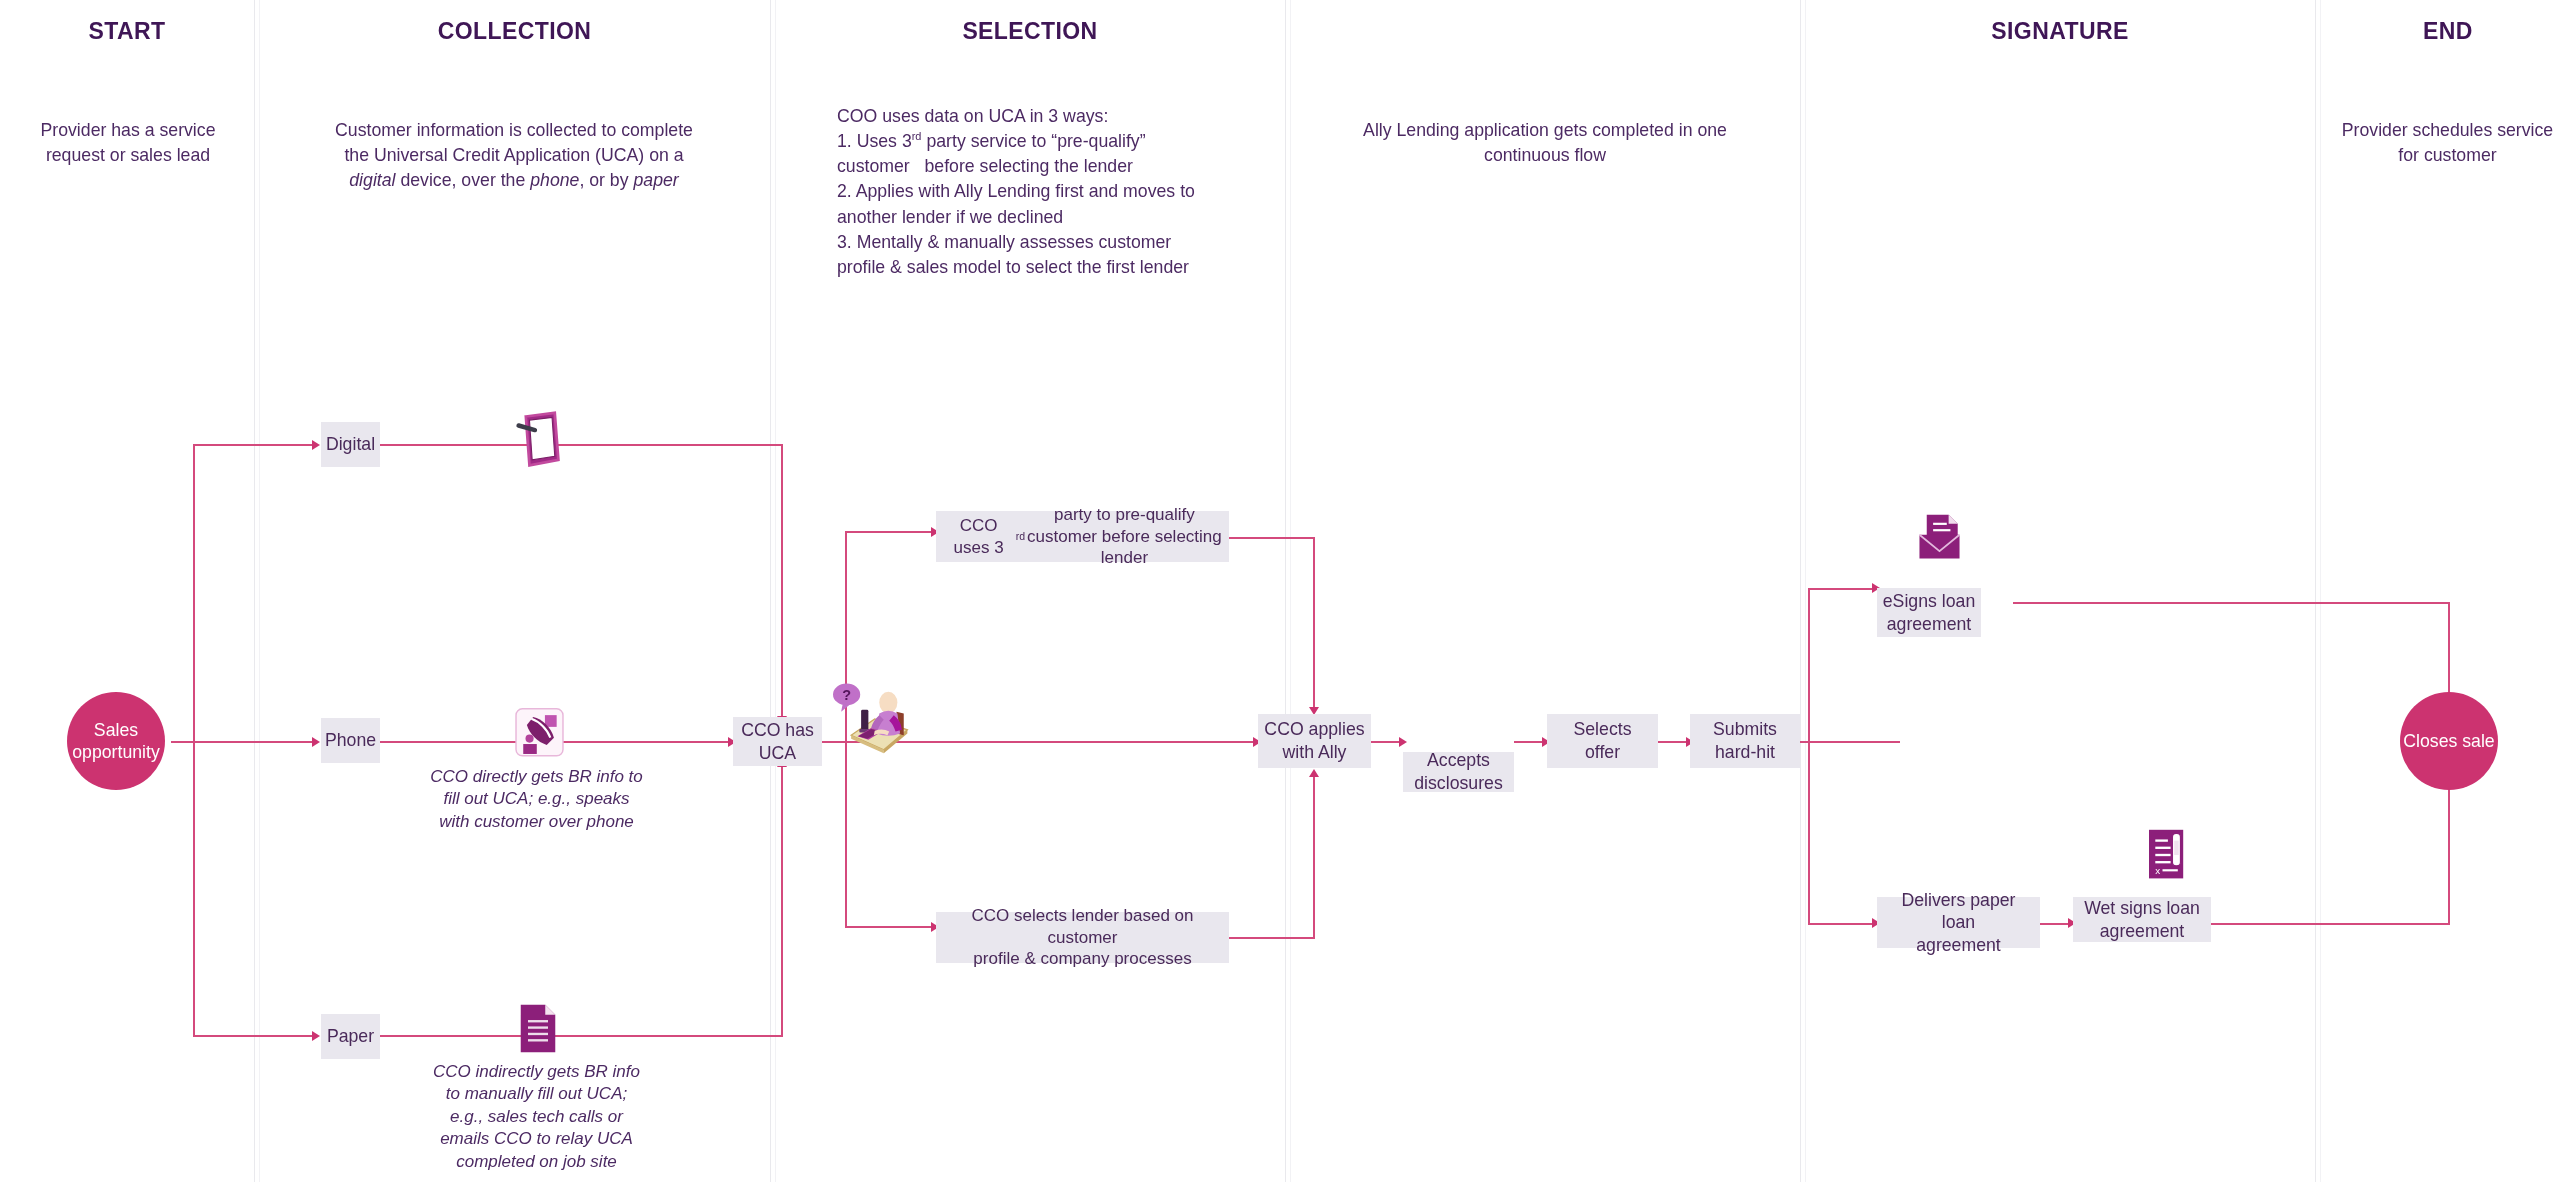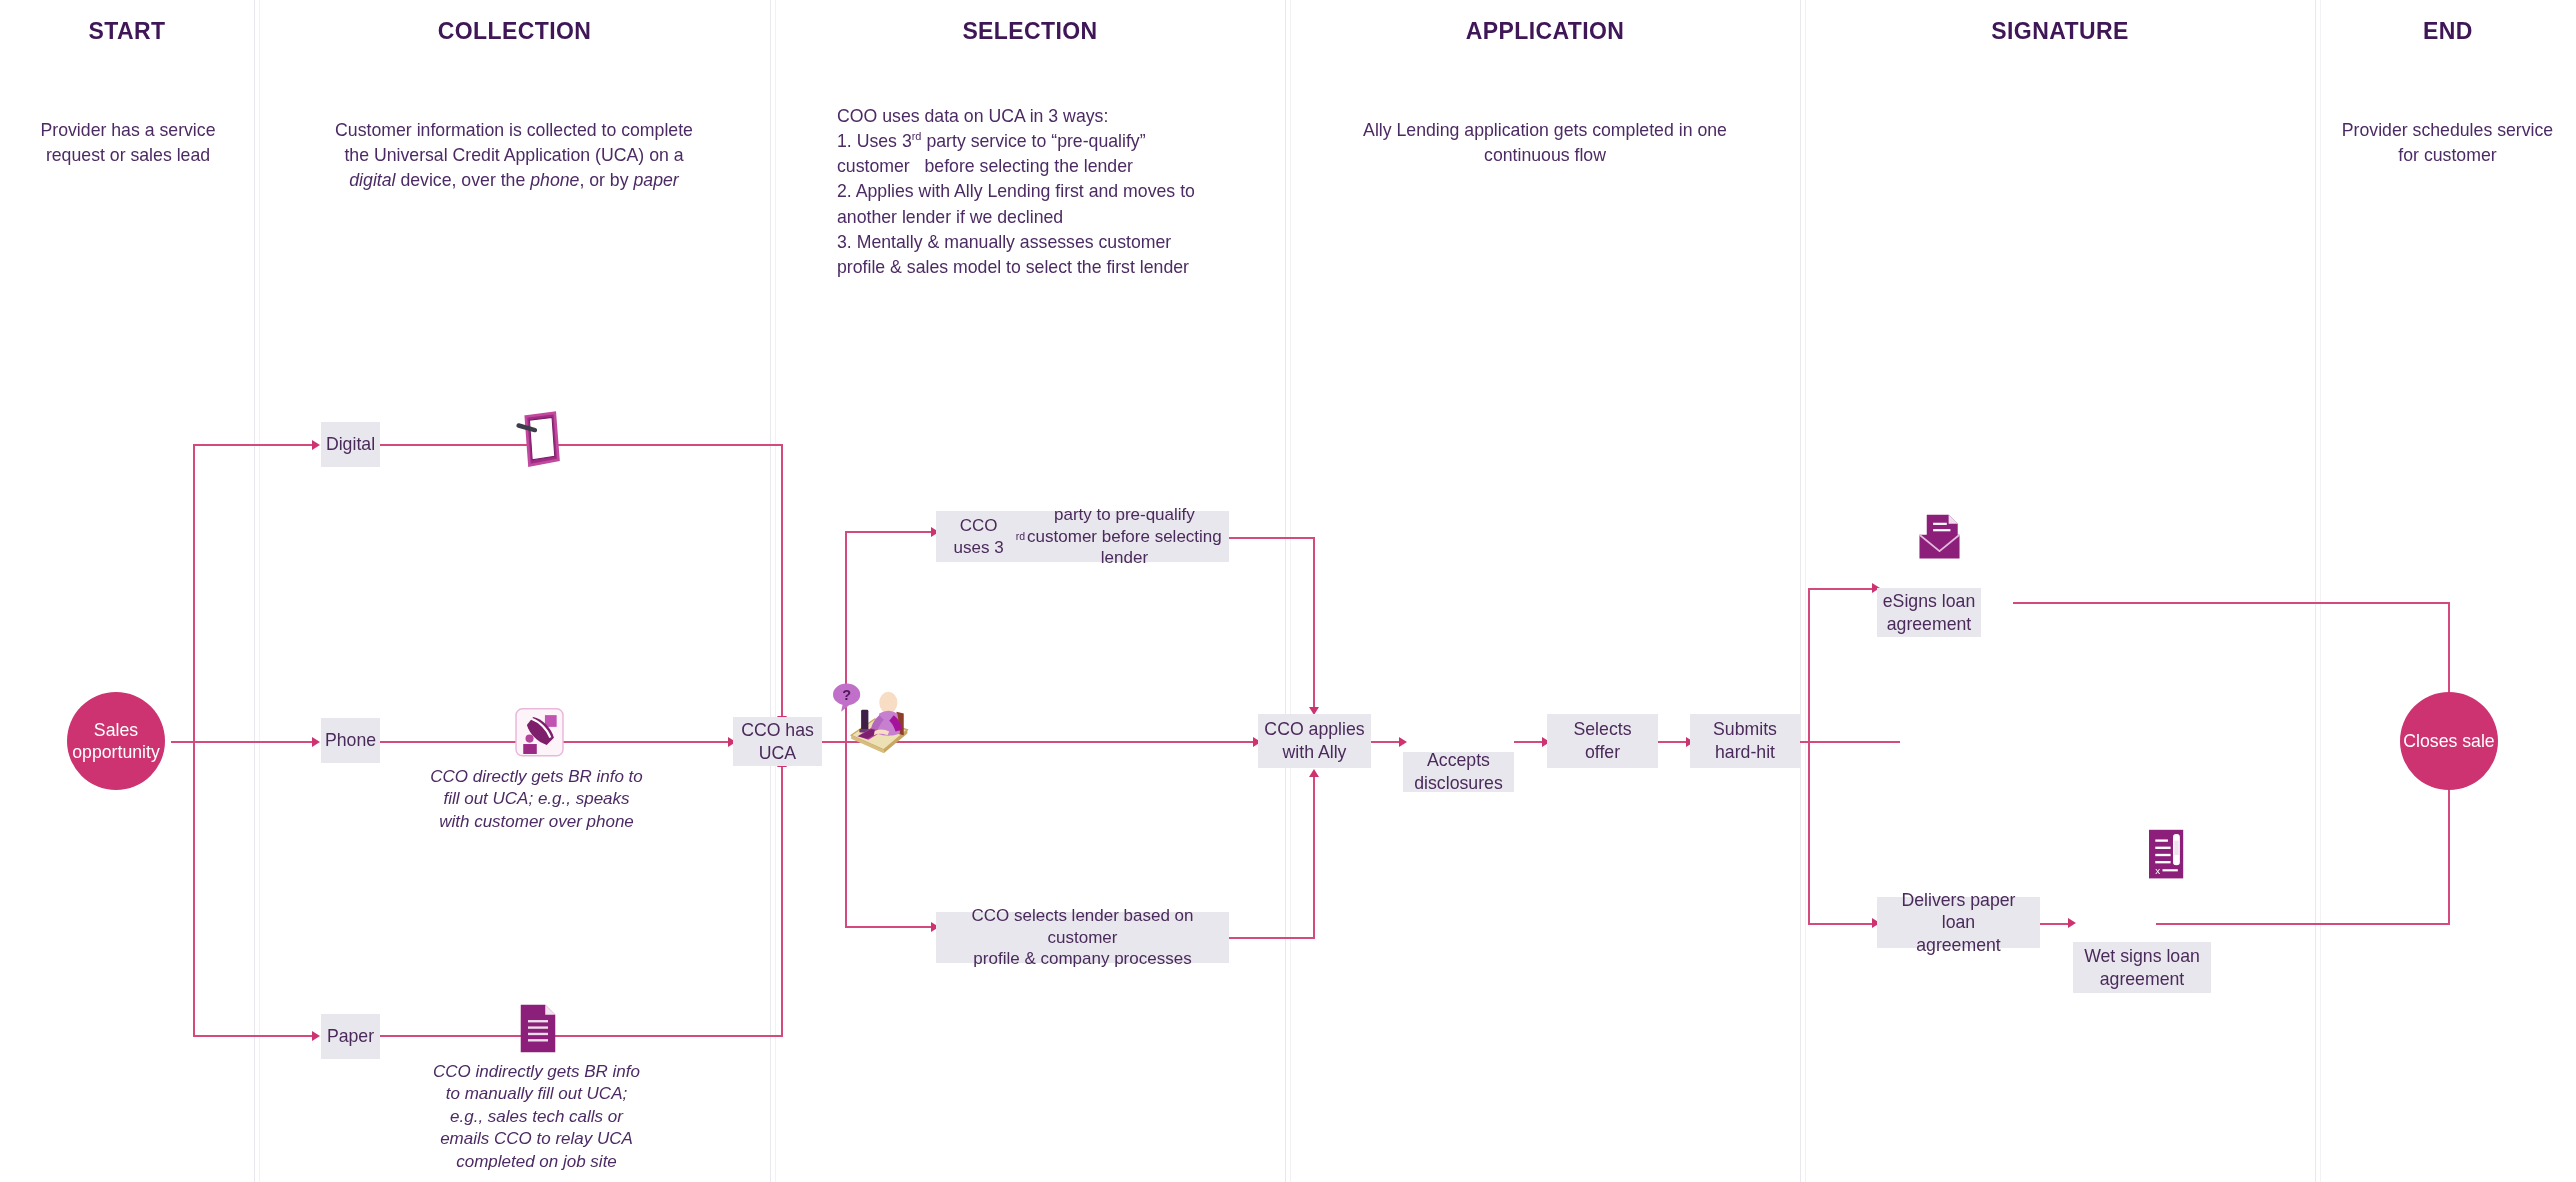--- a/index.html
+++ b/index.html
@@ -65,21 +65,20 @@
   <div class="divider" style="left:1285px"></div>
   <div class="divider b" style="left:1290px"></div>
   <div class="divider" style="left:1800px"></div>
   <div class="divider b" style="left:1805px"></div>
   <div class="divider" style="left:2315px"></div>
   <div class="divider b" style="left:2320px"></div>
 
   <div class="phase-title" style="left:0px;    top:18px;  width:254px">START</div>
   <div class="phase-title" style="left:259px;  top:18px;  width:511px">COLLECTION</div>
   <div class="phase-title" style="left:775px;  top:18px;  width:510px">SELECTION</div>
-  <div class="phase-title" style="left:1290px; top:18px;  width:510px">APPLICATION</div>
   <div class="phase-title" style="left:1805px; top:18px;  width:510px">SIGNATURE</div>
   <div class="phase-title" style="left:2320px; top:18px;  width:256px">END</div>
 
   <div class="phase-desc" style="left:9px;   top:118px; width:238px">Provider has a service<br>request or sales lead</div>
   <div class="phase-desc" style="left:272px;  top:118px; width:484px">Customer information is collected to complete<br>the Universal Credit Application (UCA) on a<br><i>digital</i> device, over the <i>phone</i>, or by <i>paper</i></div>
   <div class="phase-desc left" style="left:837px; top:104px; width:509px">COO uses data on UCA in 3 ways:<br>1. Uses 3<sup>rd</sup> party service to “pre-qualify”<br>customer &nbsp; before selecting the lender<br>2. Applies with Ally Lending first and moves to<br>another lender if we declined<br>3. Mentally &amp; manually assesses customer<br>profile &amp; sales model to select the first lender</div>
   <div class="phase-desc" style="left:1299px; top:118px; width:492px">Ally Lending application gets completed in one<br>continuous flow</div>
   <div class="phase-desc" style="left:2325px; top:118px; width:245px">Provider schedules service<br>for customer</div>
 
   <div class="ln h" style="left:171px; top:741px; width:23.6px"></div>
@@ -263,16 +262,16 @@
         <line x1="11" y1="22" x2="28" y2="22"></line>
         <line x1="11" y1="30" x2="28" y2="30"></line>
         <line x1="11" y1="38" x2="28" y2="38"></line>
       </g>
       <text x="11" y="51" font-family="'Liberation Sans',sans-serif" font-size="11" fill="#ffffff">x</text>
       <line x1="19" y1="47" x2="36" y2="47" stroke="#ffffff" stroke-width="2.4"></line>
       <rect x="30" y="6" width="9" height="36" rx="4" fill="#ffffff" stroke="#8c1f7a" stroke-width="1.4"></rect>
       <rect x="32" y="14" width="5" height="16" fill="#f0e2ee"></rect>
     </svg>
   </div>
-  <div class="box" style="left:2073px; top:942px; width:138px; height:51px">Wet signs loan<br>agreement</div>
+  <div class="box" style="left:2073px; top:897px; width:138px; height:45px">Wet signs loan<br>agreement</div>
 
 </div>
 
 
 </body></html>

